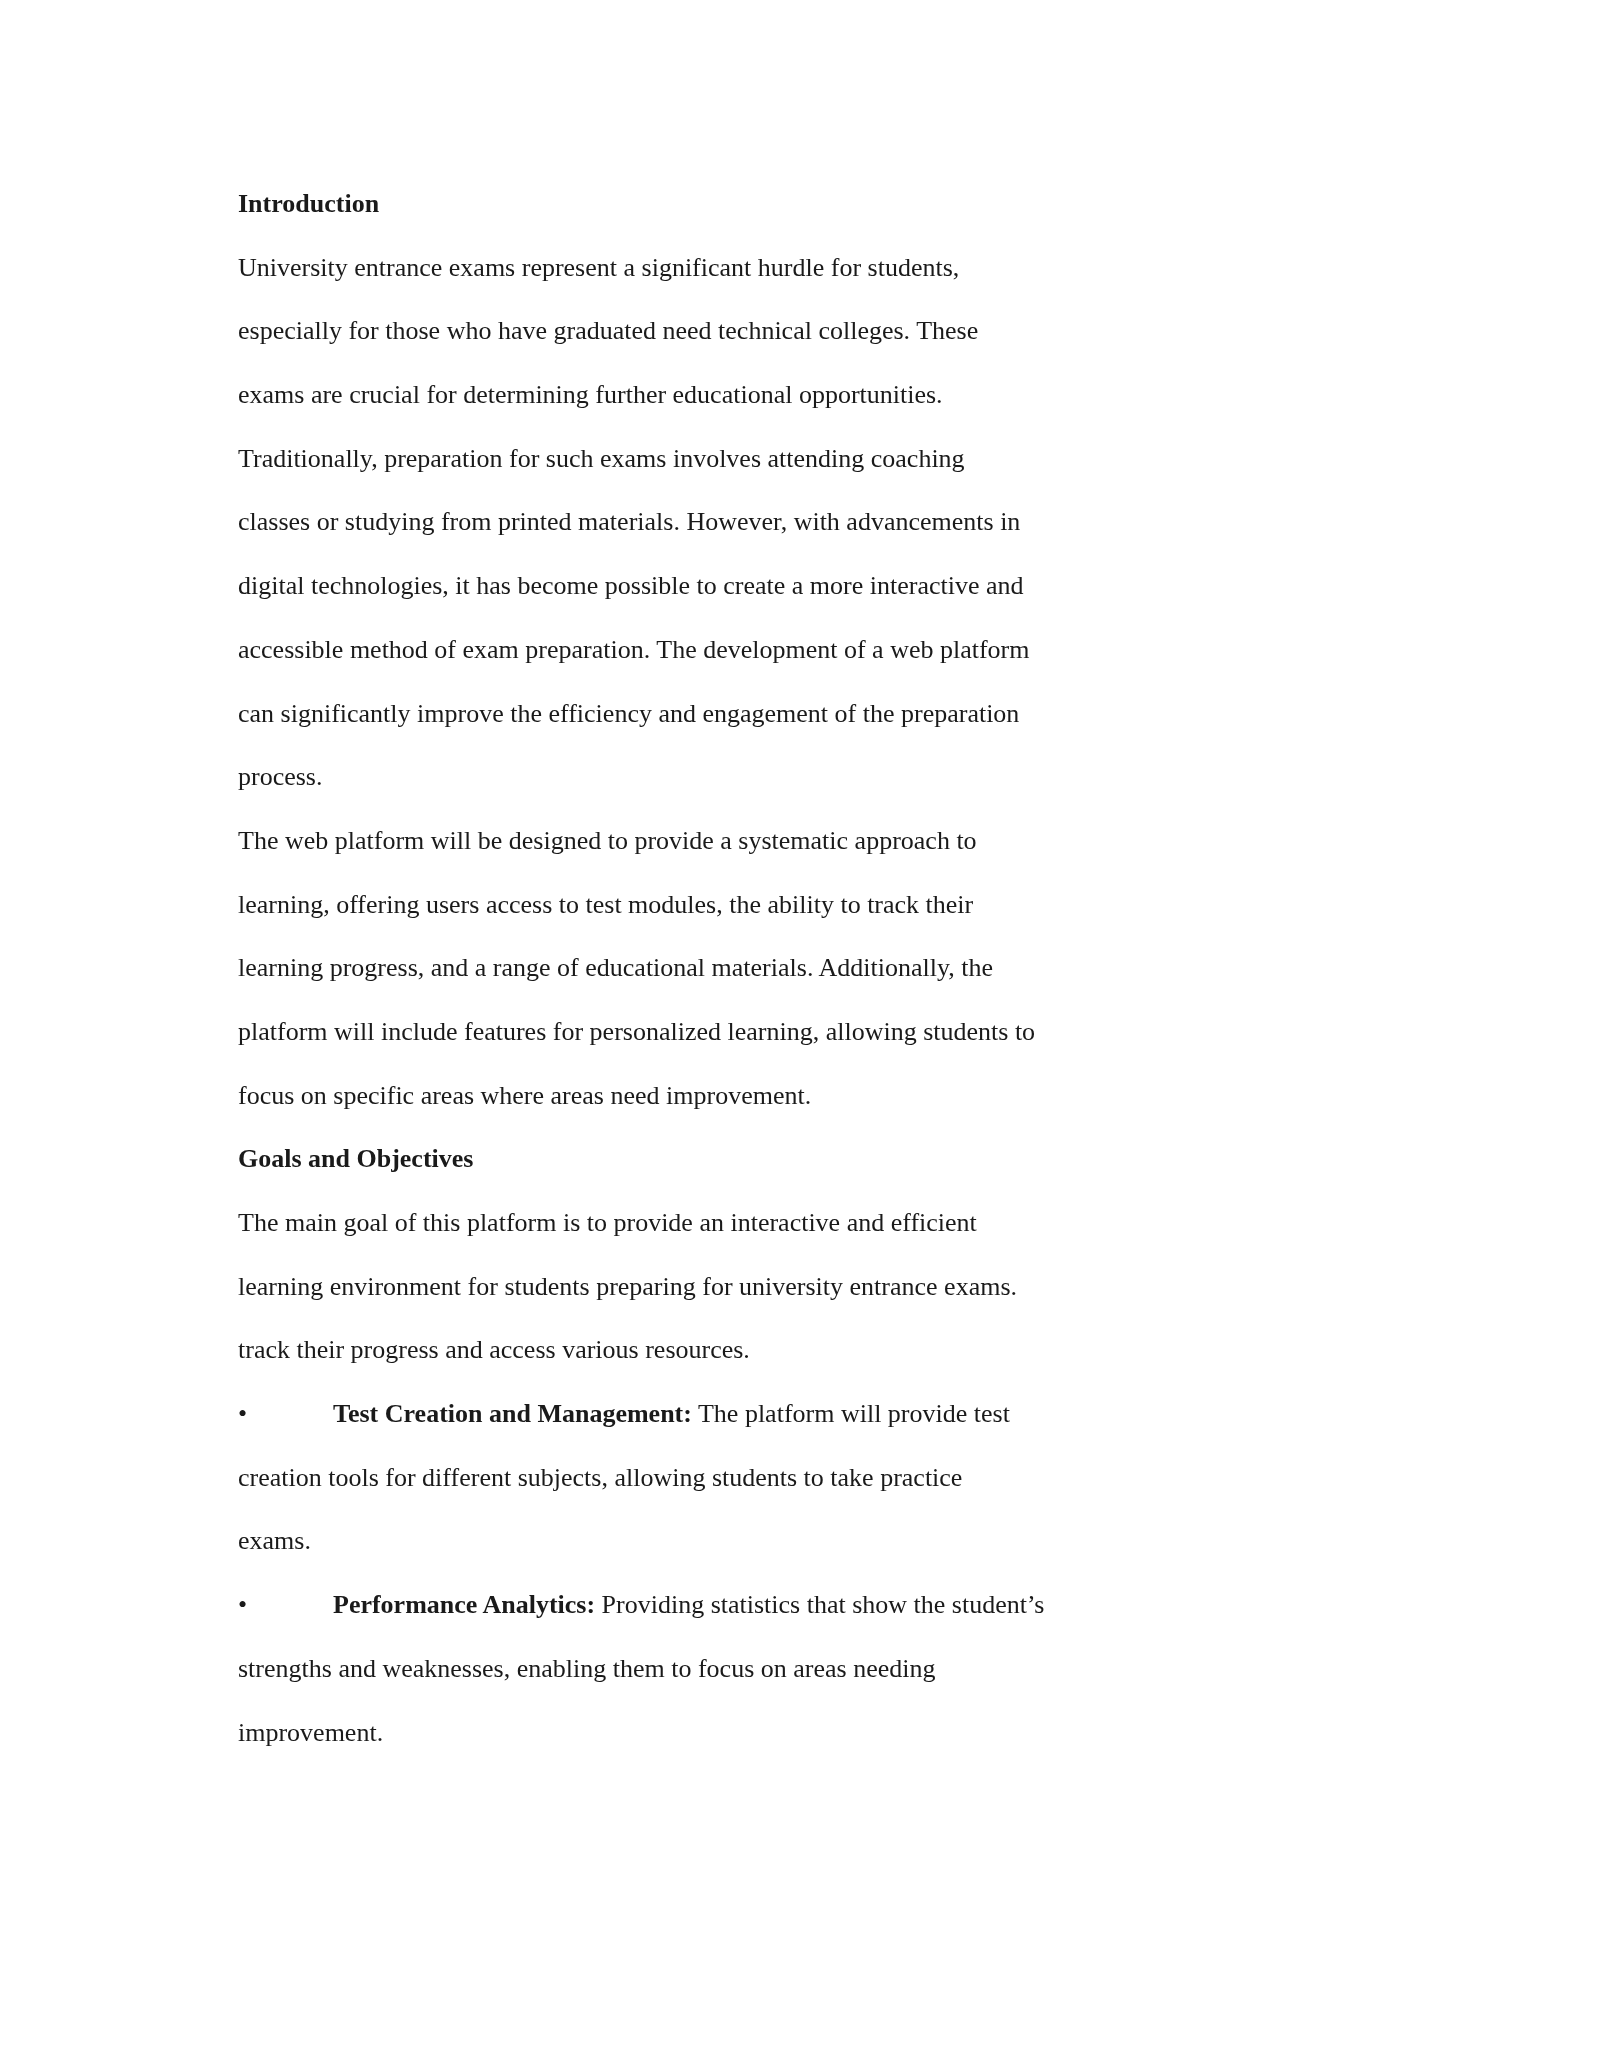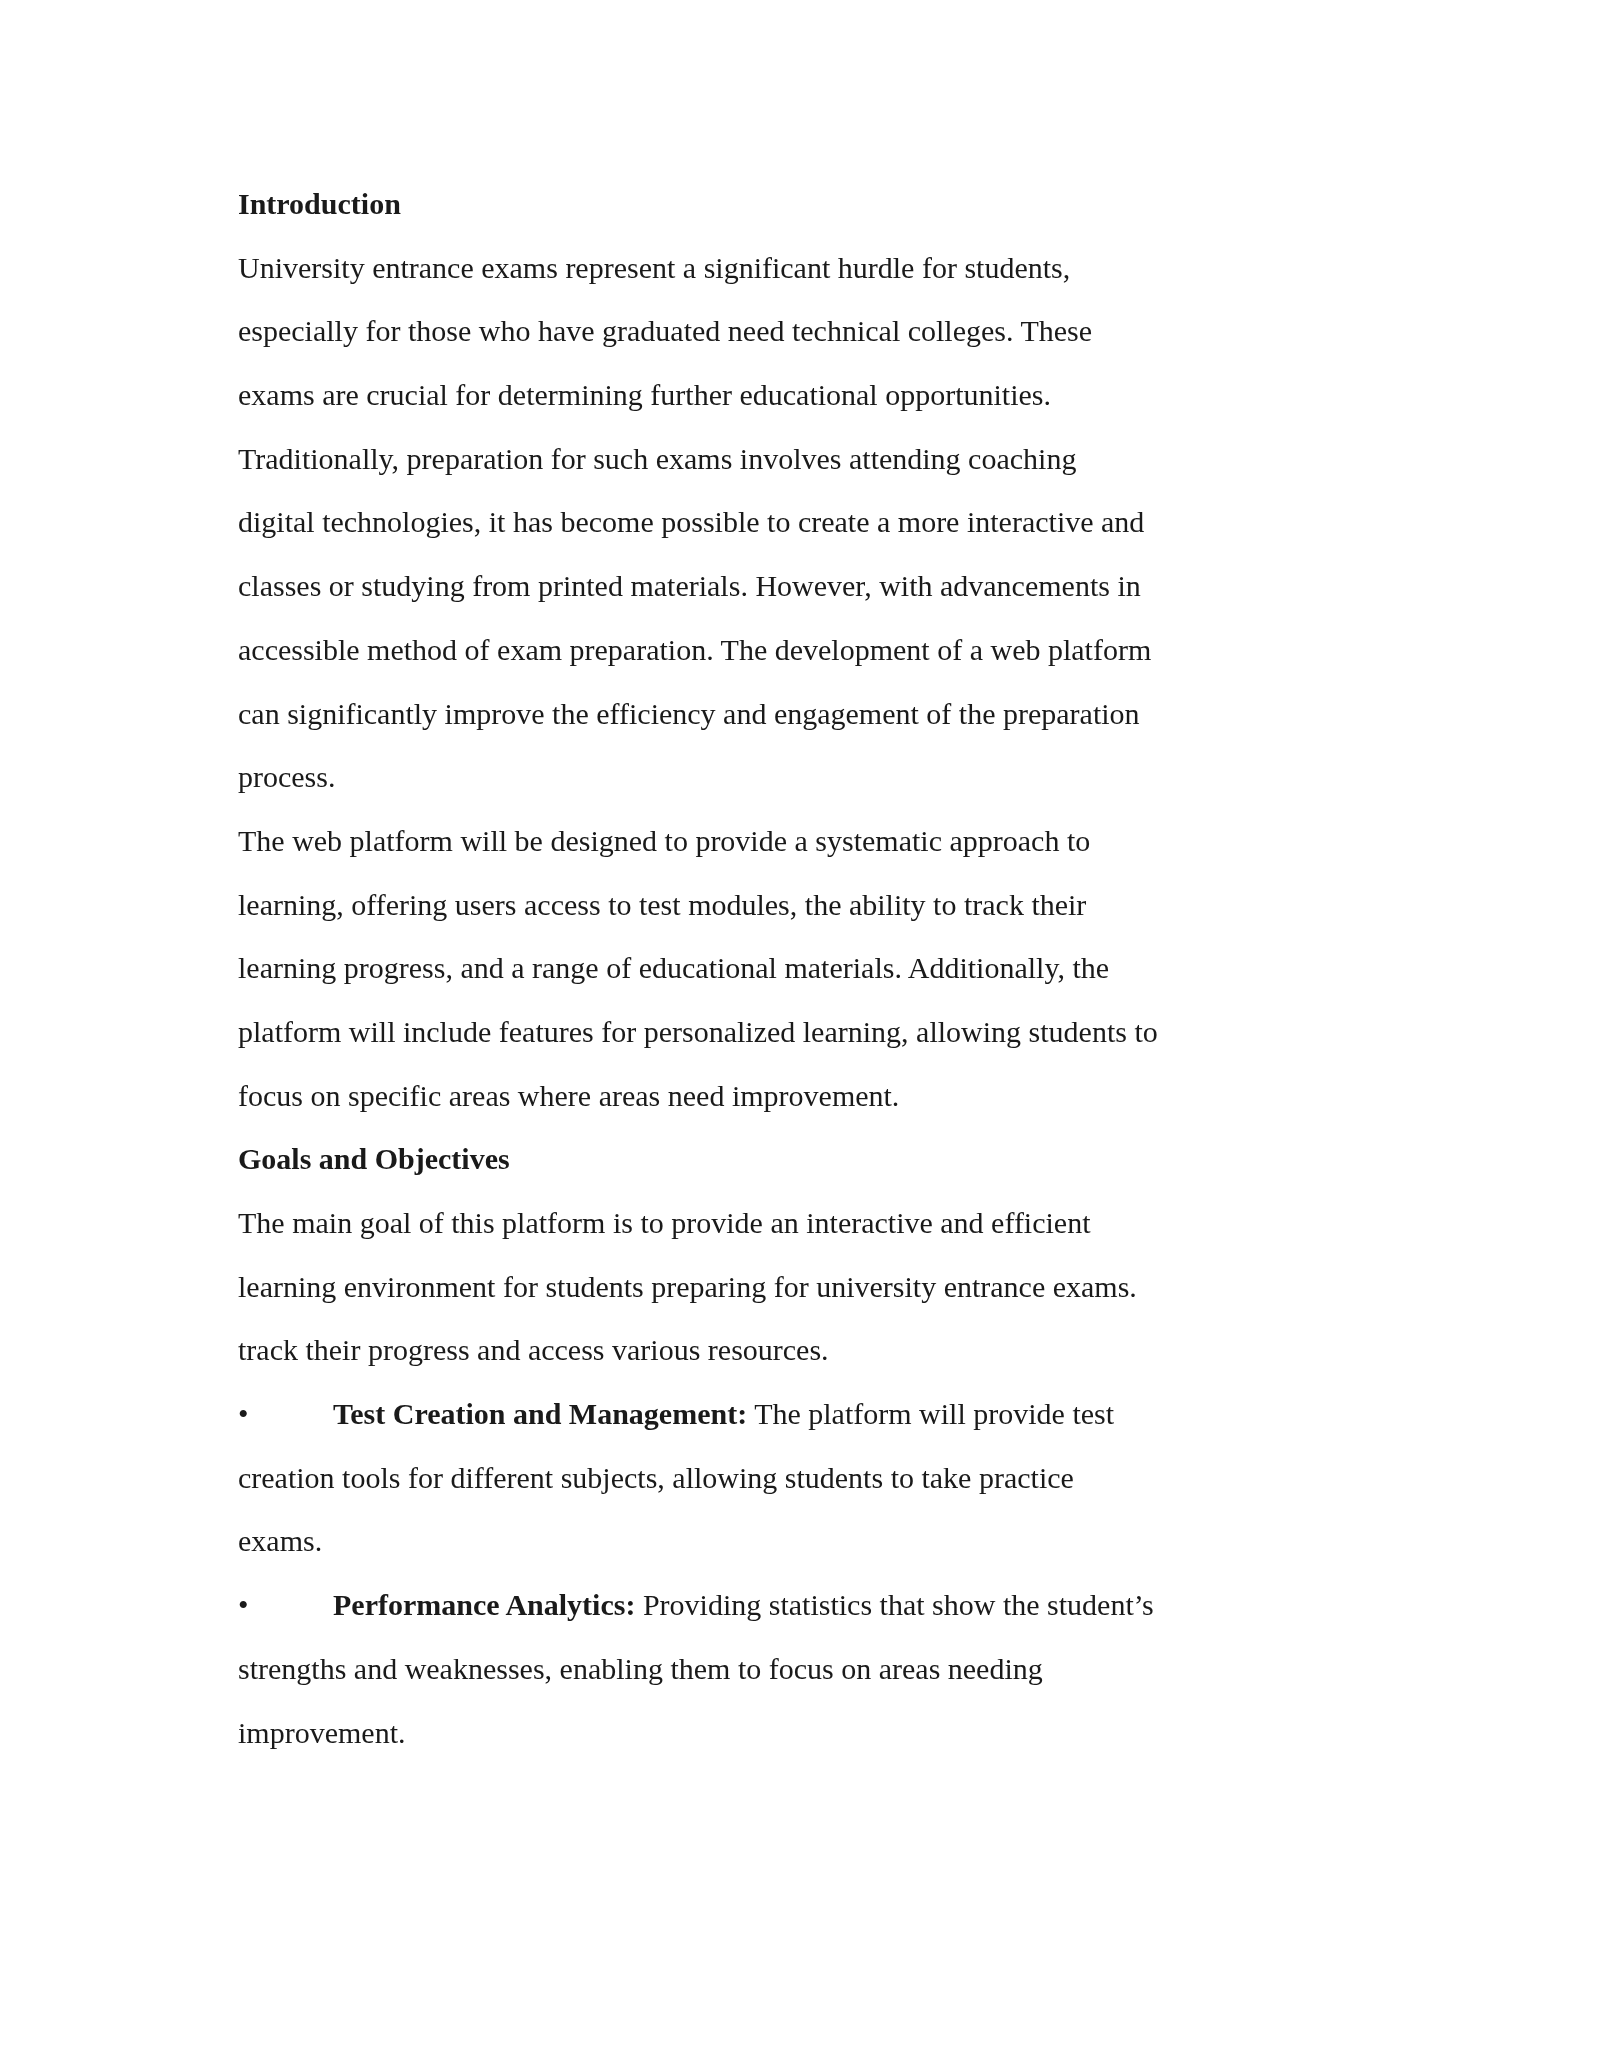--- a/index.html
+++ b/index.html
@@ -15,21 +15,21 @@
     overflow: hidden;
     font-family: "Liberation Serif", "DejaVu Serif", serif;
     color: var(--text-color, #1a1a1a);
   }
   .text-block {
     position: absolute;
     left: 238px;
     top: 172px;
     width: 1362px;
     white-space: nowrap;
-    font-size: 30px;
+    font-size: 26px;
   }
   .line {
     height: 63.7px;
     line-height: 63.7px;
   }
   .line.heading {
     font-weight: 700;
   }
   .bullet-glyph {
     display: inline-block;
@@ -43,22 +43,22 @@
 </head>
 <body>
 
 <div class="page" style="--page-bg: #ffffff; --text-color: #1a1a1a;">
   <div class="text-block" id="text-block">
       <div class="line heading">Introduction</div>
       <div class="line">University entrance exams represent a significant hurdle for students,</div>
       <div class="line">especially for those who have graduated need technical colleges. These</div>
       <div class="line">exams are crucial for determining further educational opportunities.</div>
       <div class="line">Traditionally, preparation for such exams involves attending coaching</div>
+      <div class="line">classes or studying from printed materials. However, with advancements in</div>
       <div class="line">digital technologies, it has become possible to create a more interactive and</div>
-      <div class="line">classes or studying from printed materials. However, with advancements in</div>
       <div class="line">accessible method of exam preparation. The development of a web platform</div>
       <div class="line">can significantly improve the efficiency and engagement of the preparation</div>
       <div class="line">process.</div>
       <div class="line">The web platform will be designed to provide a systematic approach to</div>
       <div class="line">learning, offering users access to test modules, the ability to track their</div>
       <div class="line">learning progress, and a range of educational materials. Additionally, the</div>
       <div class="line">platform will include features for personalized learning, allowing students to</div>
       <div class="line">focus on specific areas where areas need improvement.</div>
       <div class="line heading">Goals and Objectives</div>
       <div class="line">The main goal of this platform is to provide an interactive and efficient</div>

